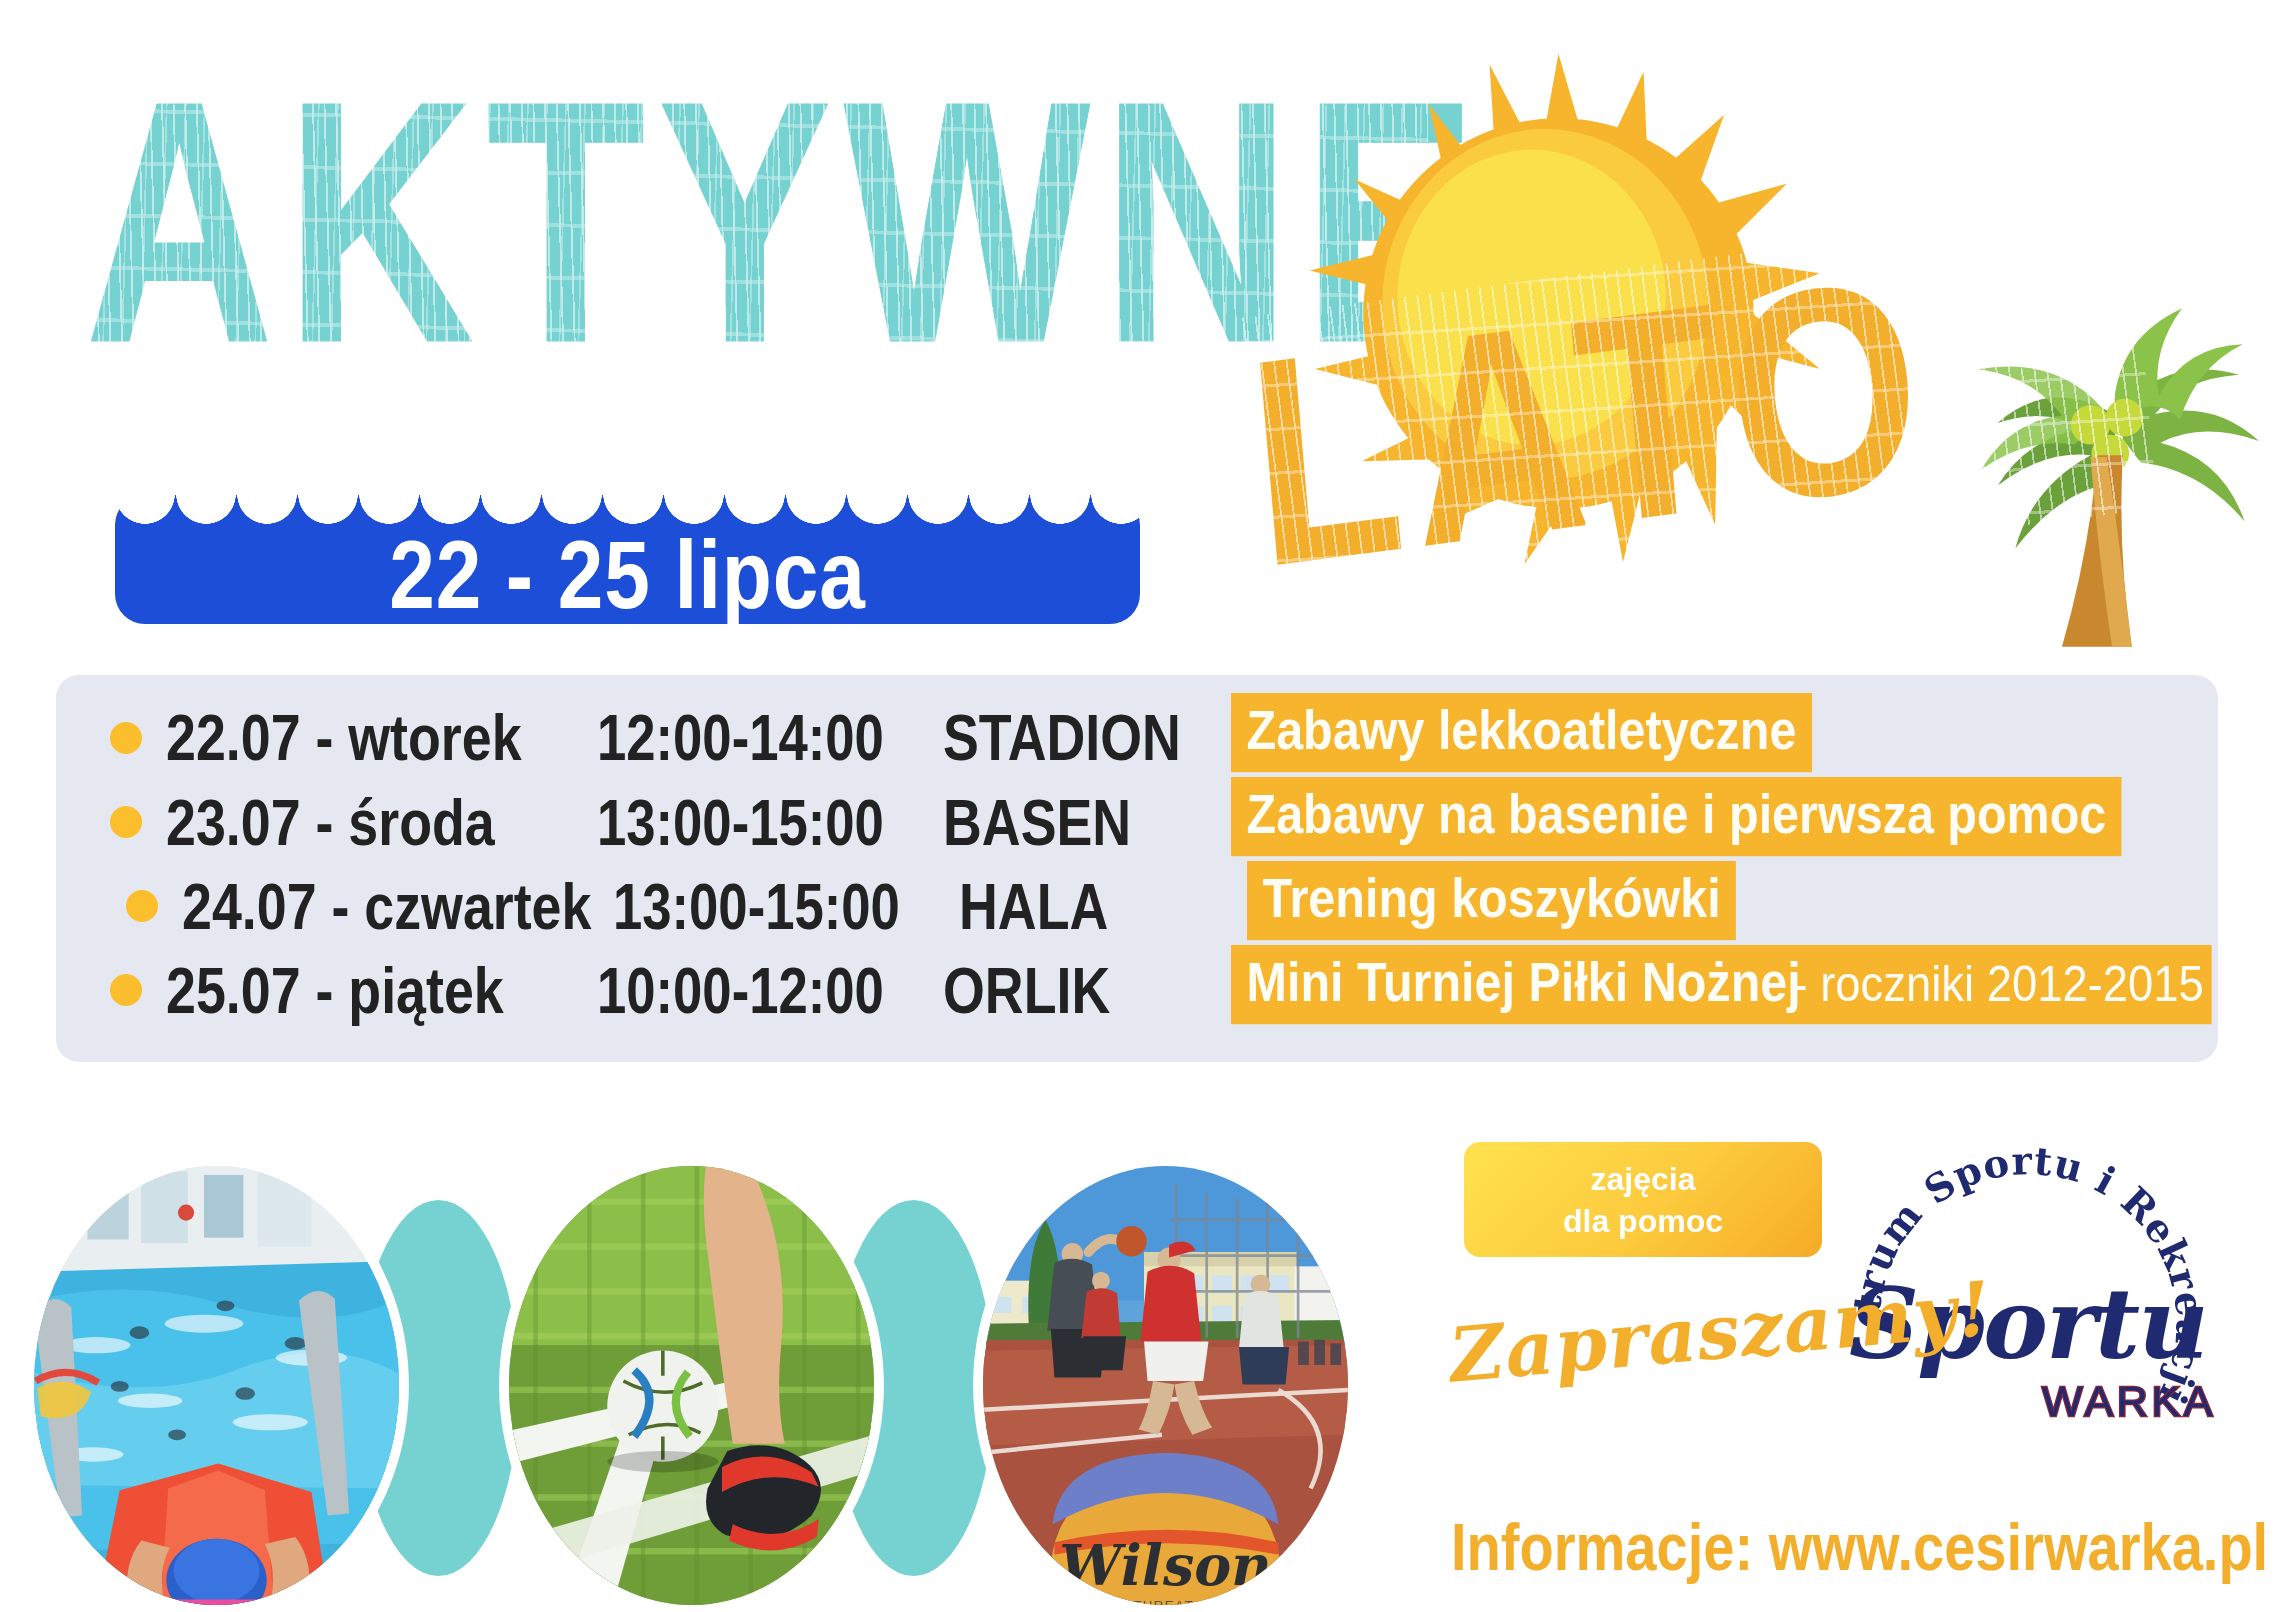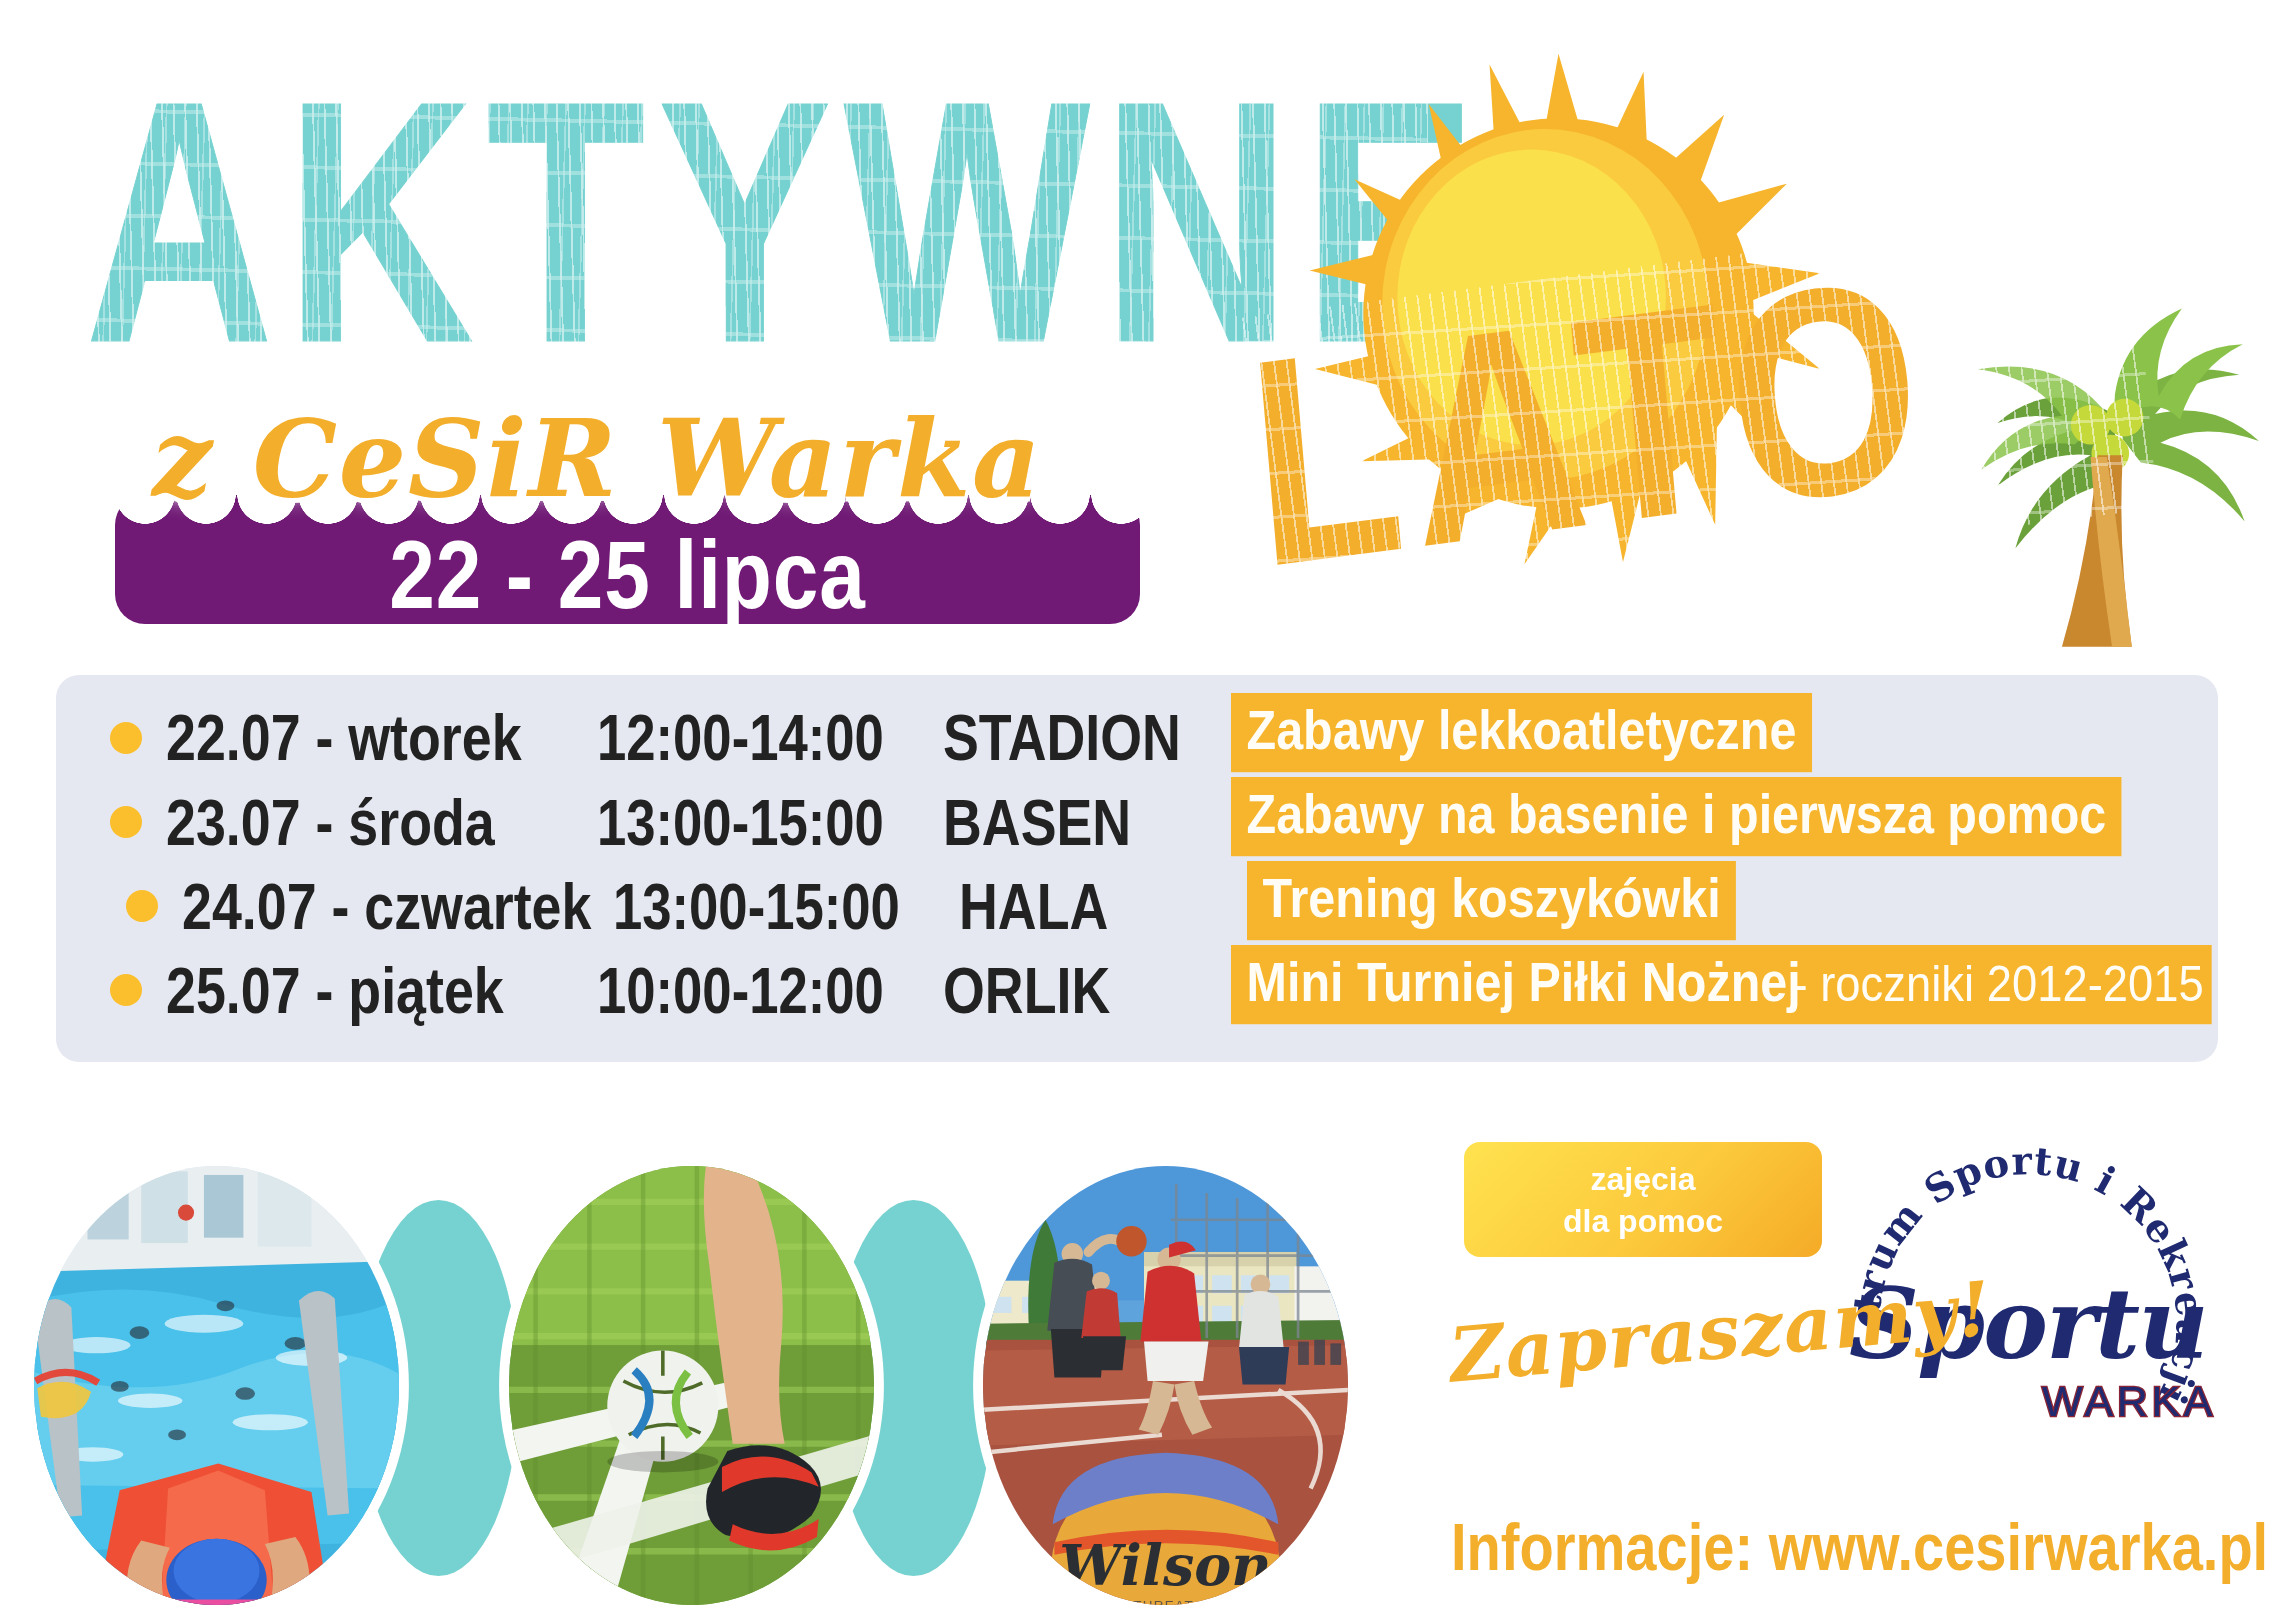--- a/index.html
+++ b/index.html
@@ -63,21 +63,21 @@
     position:absolute;left:152px;top:396px;z-index:8;
     font-family:"DejaVu Serif",serif;
     font-size:106px;font-style:italic;font-weight:700;
     color:#f3ae2b;white-space:nowrap;letter-spacing:1.8px;
     text-shadow:0 0 9px #fff, 0 0 19.7px #fff, 3.6px 0 0 #fff, -3.6px 0 0 #fff, 0 4.5px 0 #fff, 0 -3.6px 0 #fff;
   }
 
   
   #date-banner{
     position:absolute;left:115px;top:495px;width:1025px;height:129px;
-    background:#701a75;border-radius:30px;z-index:3;
+    background:#1d4ed8;border-radius:30px;z-index:3;
   }
   #date-banner .scallop{
     position:absolute;left:0;top:-0.9px;width:100%;height:47px;
     background-image:radial-gradient(circle at 30px 0px, #ffffff 29.6px, rgba(255,255,255,0) 30px);
     background-size:61px 47px;background-repeat:repeat-x;
   }
   .date-text{
     position:absolute;left:0;top:32px;width:1025px;
     text-align:center;color:#ffffff;
     font-size:82px;font-weight:700;line-height:1;
@@ -220,21 +220,20 @@
     <path d="M246 148 q54 -62 134 -40 q-62 4 -94 44 q66 -16 116 30 q-64 -22 -110 2 q70 18 94 88 q-48 -58 -116 -66 l-20 -26 Z" fill="#7cb342"></path>
     <path d="M240 140 q6 -74 76 -106 q-34 46 -26 98 q30 -56 94 -58 q-52 26 -70 84 q-26 -26 -60 -6 Z" fill="#8bc34a"></path>
     <path d="M234 154 q-52 -68 -146 -52 q62 8 94 52 q-58 6 -90 60 q50 -36 104 -28 Z" fill="#8bc34a" opacity=".85"></path>
     <circle cx="214" cy="164" r="22" fill="#c6d93a"></circle>
     <circle cx="252" cy="156" r="21" fill="#c6d93a"></circle>
     <circle cx="236" cy="196" r="21" fill="#c6d93a"></circle>
     <path d="M222 198 q-10 110 -40 214 l78 0 q-16 -108 -10 -214 Z" fill="#c9872e"></path>
     <path d="M232 200 q16 104 28 212 l-22 0 q-16 -106 -24 -212 Z" fill="#e0a94e"></path>
   </svg>
 
-  <div class="script-sub">z CeSiR Warka</div>
 
   <div id="date-banner">
     <div class="scallop"></div>
     <div class="date-text">22 - 25 lipca</div>
   </div>
 </div>
 
 <div id="schedule">
 
   <div class="row r0">

